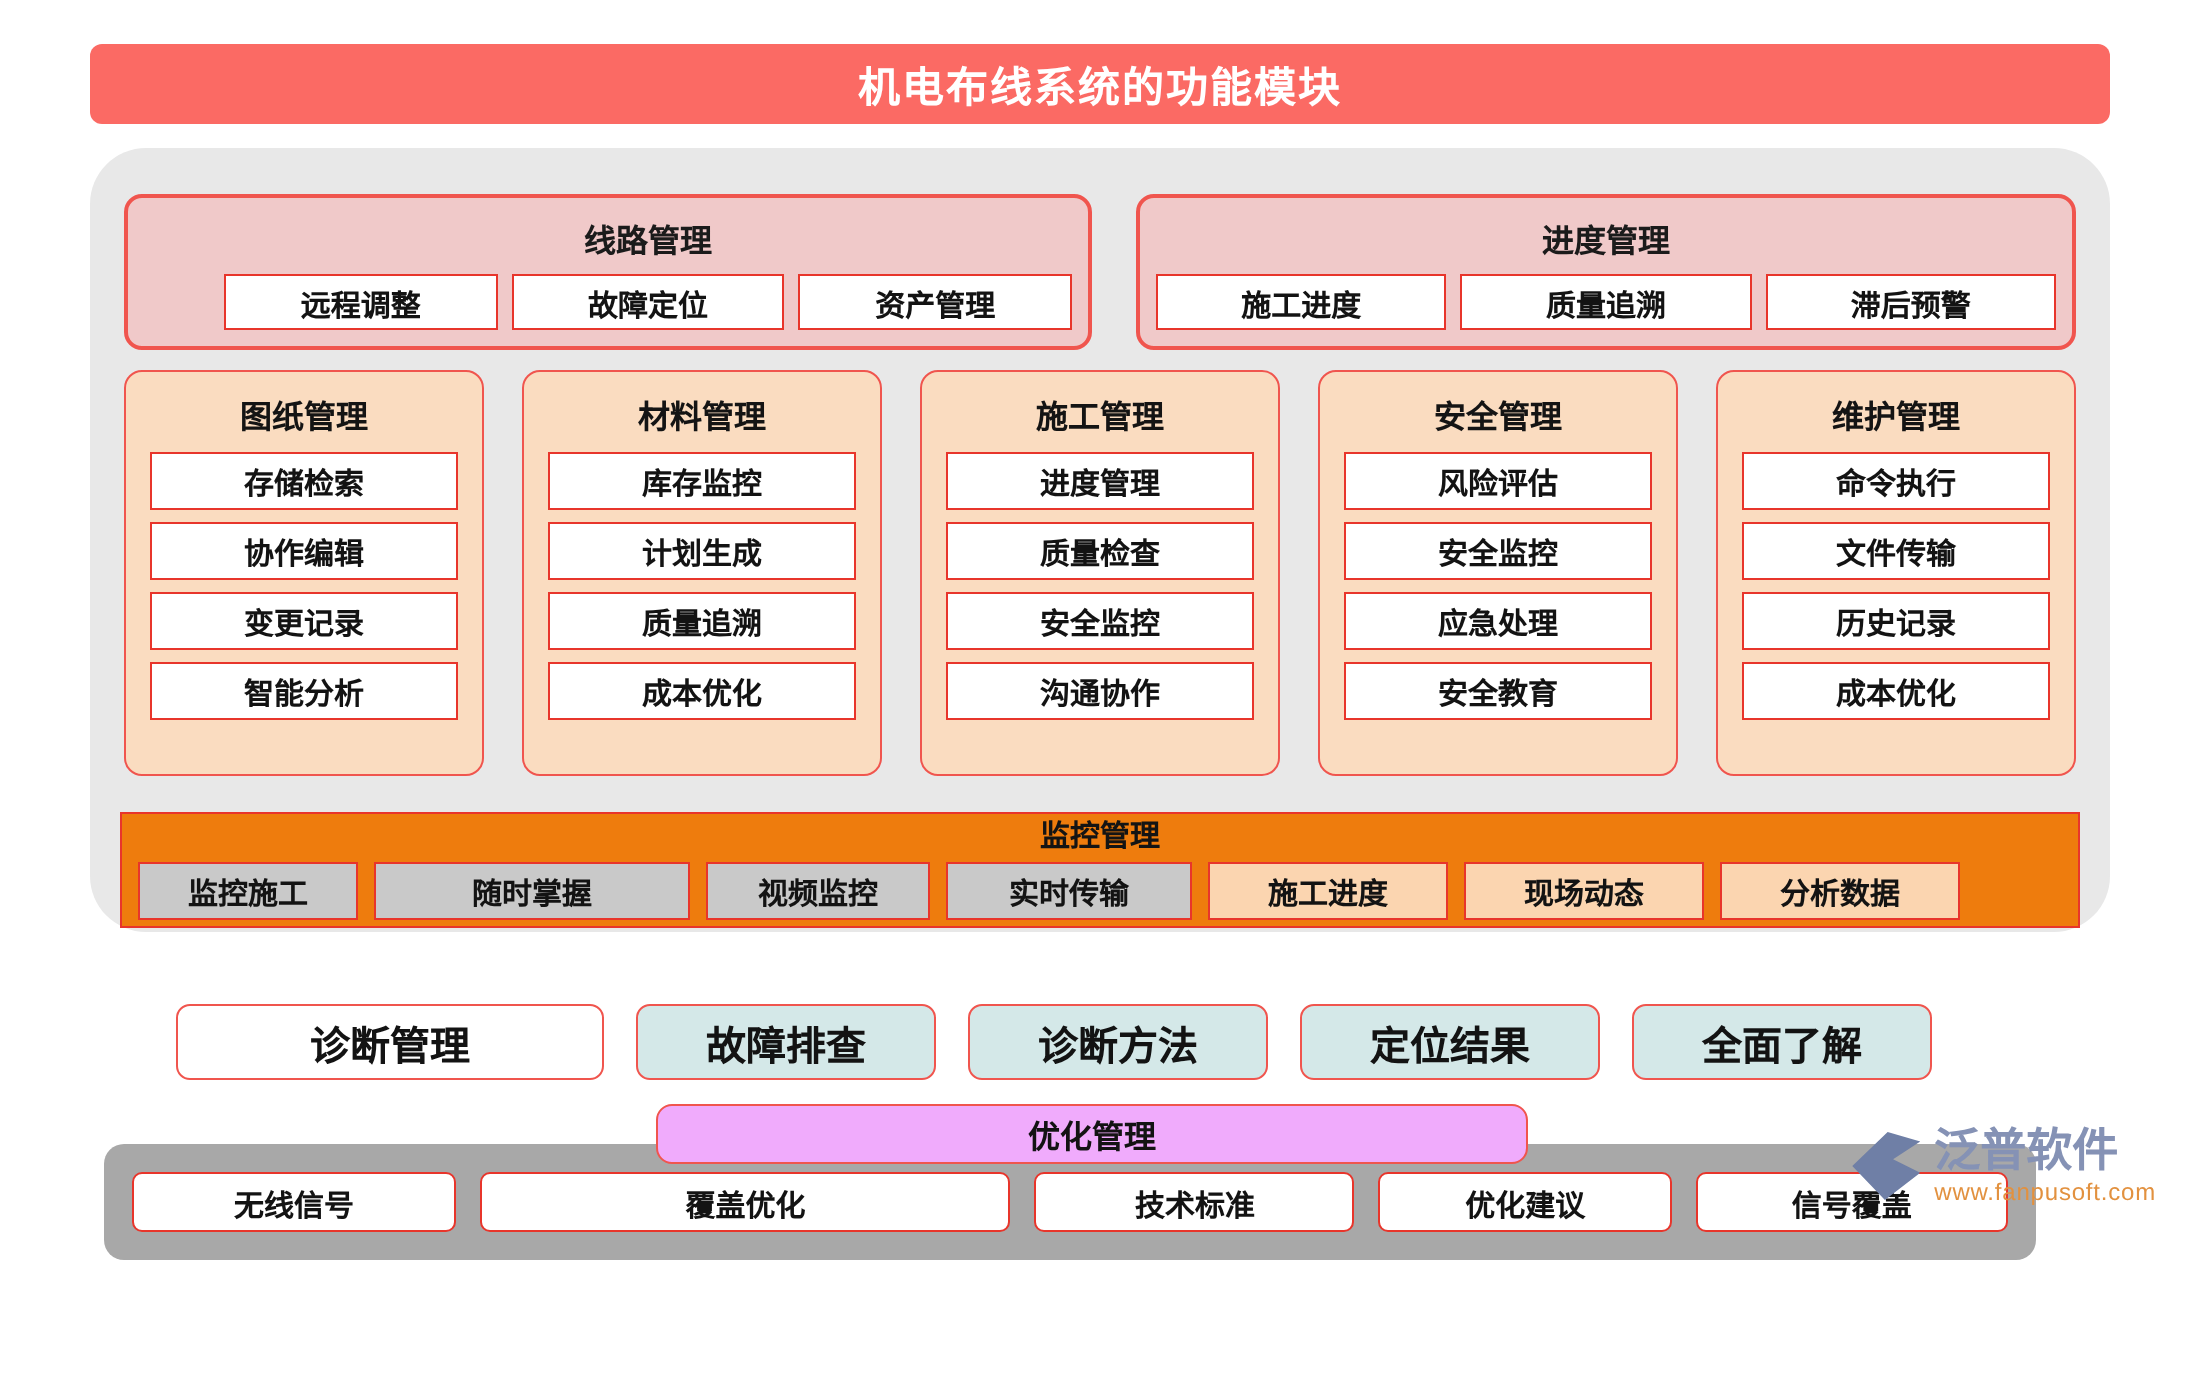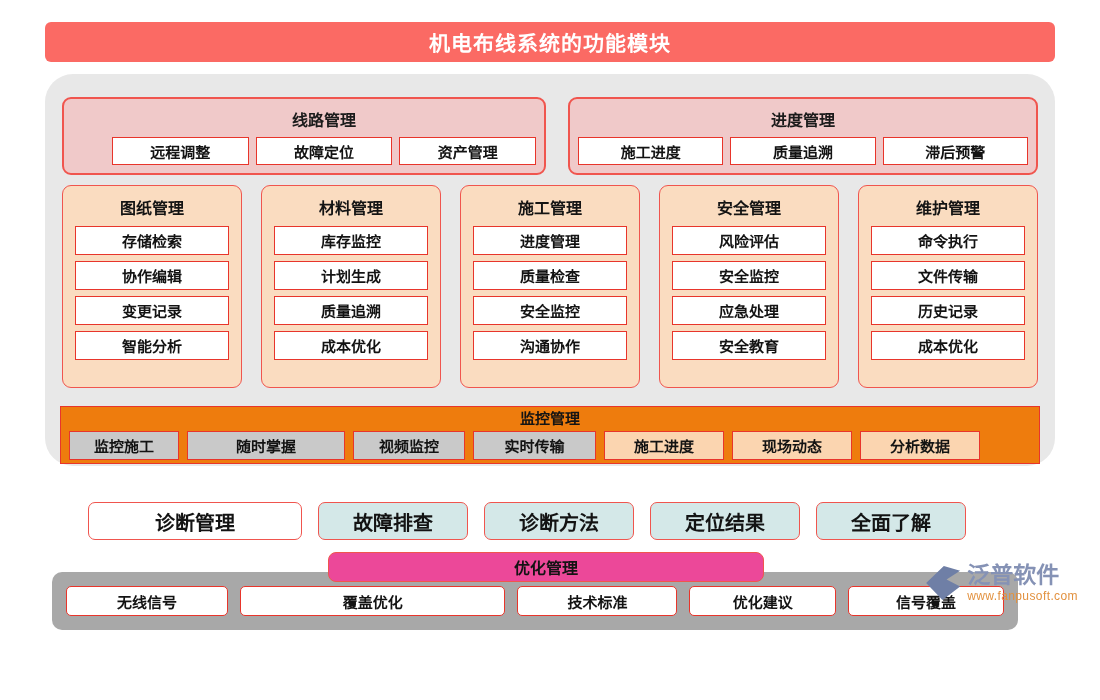--- a/index.html
+++ b/index.html
@@ -122,21 +122,21 @@
     background: #d4e8e8;
     display: flex; align-items: center; justify-content: center;
     font-size: 20px; font-weight: bold; color: #131313; white-space: nowrap;
   }
   .diag-chip.plain { background: #ffffff; }
 
   
   .opt-tab {
     position: absolute; left: 328px; top: 552px;
     width: 436px; height: 30px;
-    background: #ec4899; border: 1.6px solid #f0554e;
+    background: #f0abfc; border: 1.6px solid #f0554e;
     border-radius: 8px;
     display: flex; align-items: center; justify-content: center;
     font-size: 16px; font-weight: bold; color: #131313;
     z-index: 3;
   }
 
   
   .gray-bar {
     position: absolute; left: 52px; top: 572px;
     width: 966px; height: 58px;

